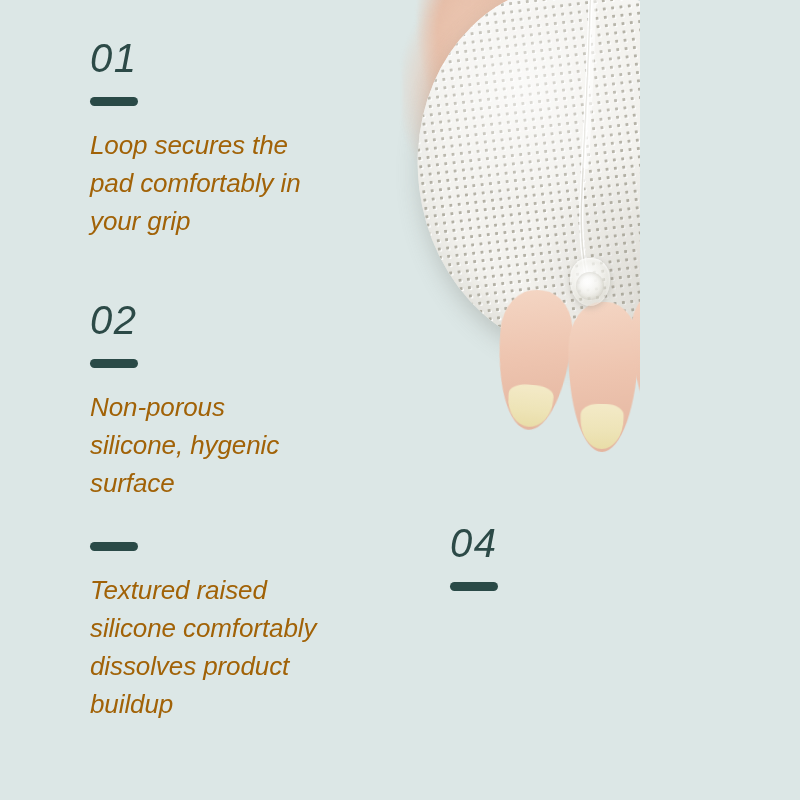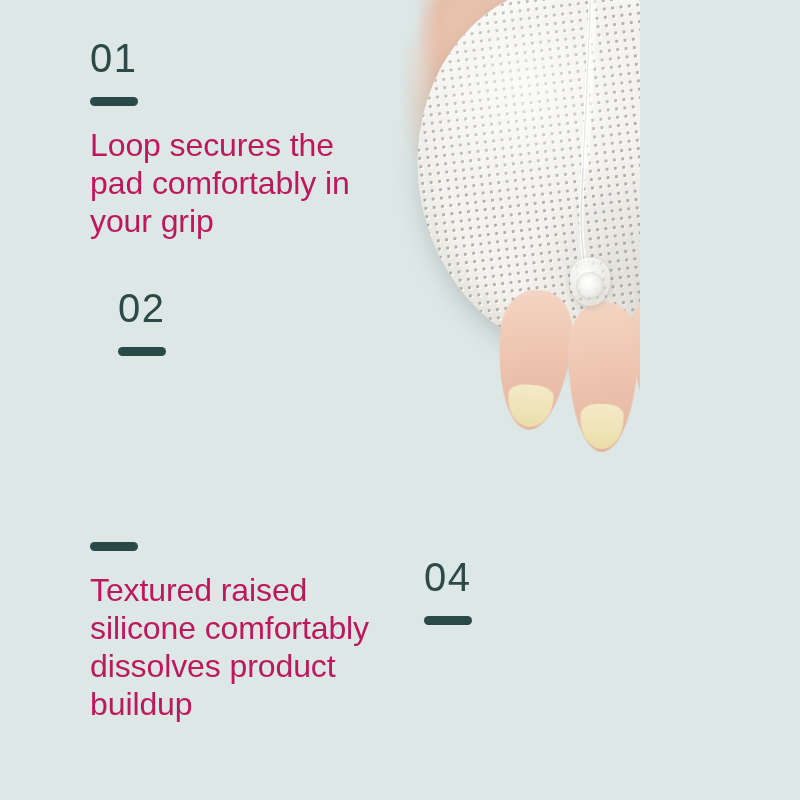--- a/index.html
+++ b/index.html
@@ -14,20 +14,21 @@
     font-family:"Liberation Sans", sans-serif;
     background:#dce7e6;
     position:relative;
   }
 
   #canvas {
     position:relative;
     width:640px; height:800px;
     background:#dce7e6;
     overflow:hidden;
+    font-style:italic;
   }
 
   
   .photo {
     position:absolute;
     left:380px; top:-10px;
     width:420px; height:560px;
     overflow:hidden;
   }
 
@@ -179,32 +180,32 @@
 
   .feature-rule {
     width:48px; height:9px;
     border-radius:5px;
     background:#2a4a47;
     margin-top:19px;
   }
 
   .feature-text {
     margin-top:20px;
-    font-size:32px;
+    font-size:26px;
     font-weight:400;
     line-height:38px;
     letter-spacing:-.1px;
-    color:#be185d;
+    color:#a16207;
     white-space:pre-line;
   }
 
   #feature-01 { left:90px; top:38px;  }
-  #feature-02 { left:90px; top:288px;margin-left:28px; }
+  #feature-02 { left:90px; top:300px; }
   #feature-03 { left:90px; top:523px; }
-  #feature-04 { left:424px; top:523px; width:330px;margin-top:34px; }
+  #feature-04 { left:450px; top:523px; width:330px; }
 </style>
 </head>
 <body>
 
 <div id="canvas">
 
   <div class="photo">
 
     <div class="thumb"></div>
     <div class="thumb-shadow"></div>
@@ -246,20 +247,23 @@
     <div class="feature-number">01</div>
     <div class="feature-rule"></div>
     <div class="feature-text">Loop secures the
 pad comfortably in
 your grip</div>
   </div>
 
   <div class="feature" id="feature-02">
     <div class="feature-number">02</div>
     <div class="feature-rule"></div>
+    <div class="feature-text">Non-porous
+silicone, hygenic
+surface</div>
   </div>
 
   <div class="feature" id="feature-03">
     <div class="feature-rule"></div>
     <div class="feature-text">Textured raised
 silicone comfortably
 dissolves product
 buildup</div>
   </div>
 

